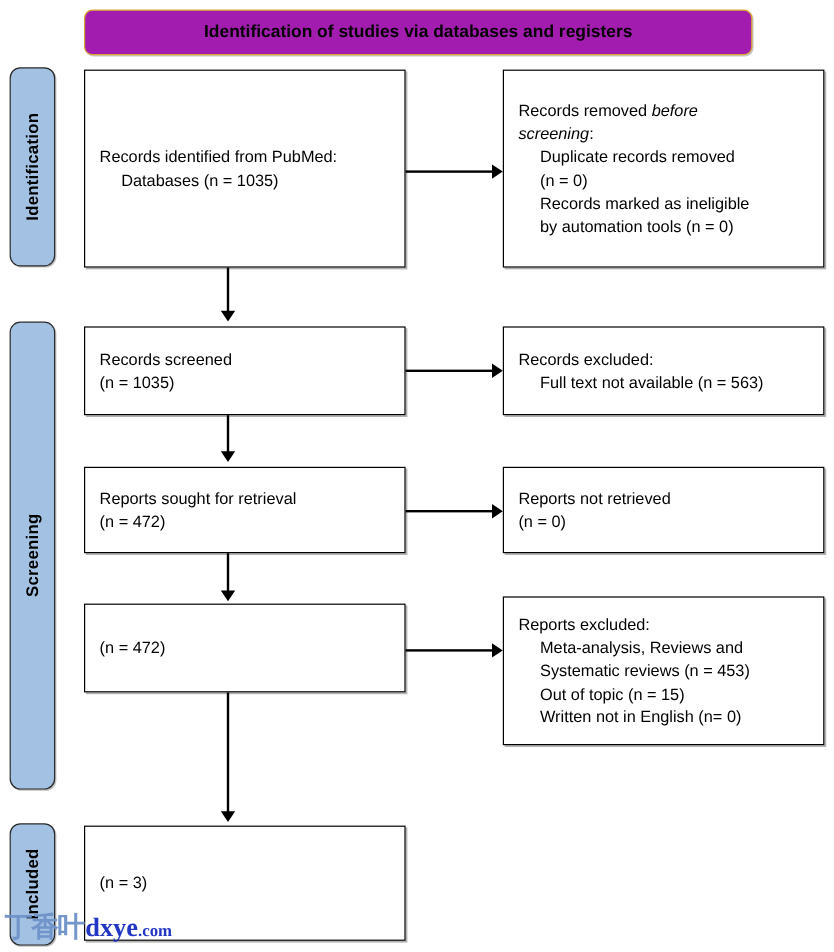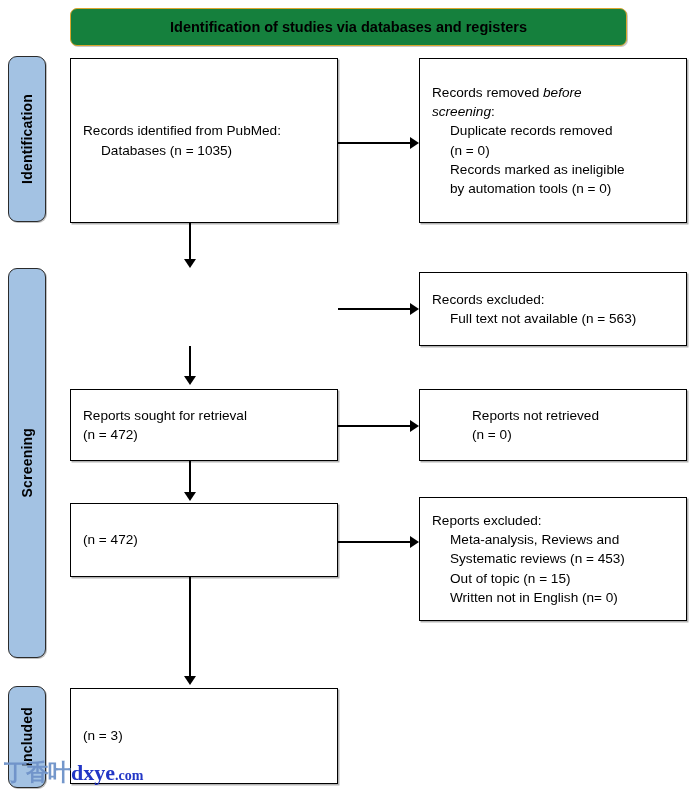--- a/index.html
+++ b/index.html
@@ -35,21 +35,21 @@
     font-weight: bold;
     font-size: 14px;
     color: #000000;
     letter-spacing: 0.2px;
     white-space: nowrap;
   }
 
   
   .banner {
     position: absolute;
-    background: #15803d;
+    background: #a21caf;
     border: 1px solid #d9a62f;
     border-radius: 7px;
     box-shadow: 1px 1px 0 rgba(0,0,0,0.22);
     display: flex;
     align-items: center;
     justify-content: center;
   }
   .banner .banner-label {
     font-weight: bold;
     font-size: 14.5px;
@@ -175,20 +175,26 @@
       <span class="ln indent">by automation tools (n = 0)</span>
     </div>
   </div>
 
   <div class="conn h" style="left:338px; top:142px; width:72px;"></div>
   <div class="arrowhead right" style="left:410px; top:137px;"></div>
 
   <div class="conn v" style="left:189px; top:223px; height:42px;"></div>
   <div class="arrowhead down" style="left:184px; top:259px;"></div>
 
+  <div class="flow-box" style="left:70px; top:272px; width:268px; height:74px;">
+    <div class="box-text">
+      <span class="ln">Records screened</span>
+      <span class="ln">(n = 1035)</span>
+    </div>
+  </div>
 
   <div class="flow-box" style="left:419px; top:272px; width:268px; height:74px;">
     <div class="box-text">
       <span class="ln">Records excluded:</span>
       <span class="ln indent">Full text not available (n = 563)</span>
     </div>
   </div>
 
   <div class="conn h" style="left:338px; top:308px; width:72px;"></div>
   <div class="arrowhead right" style="left:410px; top:303px;"></div>
@@ -196,21 +202,21 @@
   <div class="conn v" style="left:189px; top:346px; height:36px;"></div>
   <div class="arrowhead down" style="left:184px; top:376px;"></div>
 
   <div class="flow-box" style="left:70px; top:389px; width:268px; height:72px;">
     <div class="box-text">
       <span class="ln">Reports sought for retrieval</span>
       <span class="ln">(n = 472)</span>
     </div>
   </div>
 
-  <div class="flow-box" style="left:419px; top:389px; width:268px; height:72px;padding-left:40px;">
+  <div class="flow-box" style="left:419px; top:389px; width:268px; height:72px;">
     <div class="box-text">
       <span class="ln">Reports not retrieved</span>
       <span class="ln">(n = 0)</span>
     </div>
   </div>
 
   <div class="conn h" style="left:338px; top:425px; width:72px;"></div>
   <div class="arrowhead right" style="left:410px; top:420px;"></div>
 
   <div class="conn v" style="left:189px; top:461px; height:37px;"></div>

